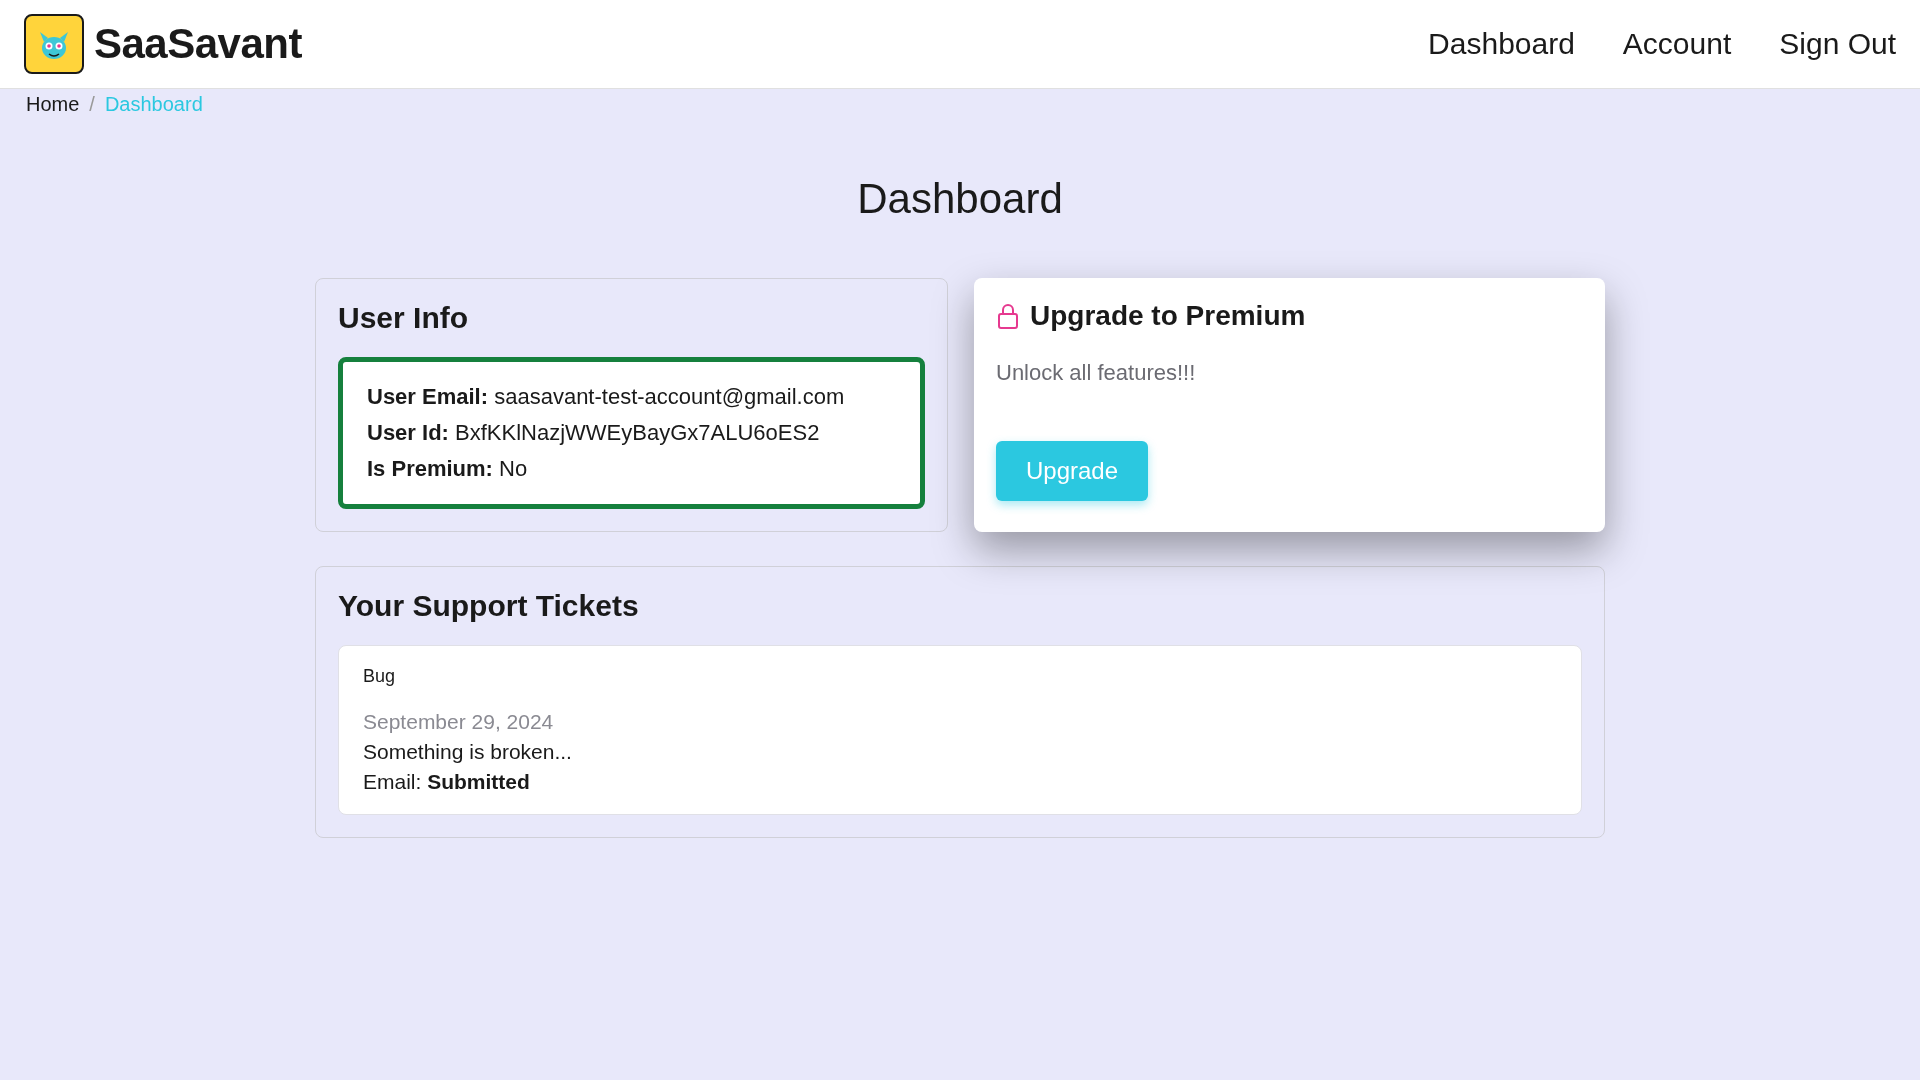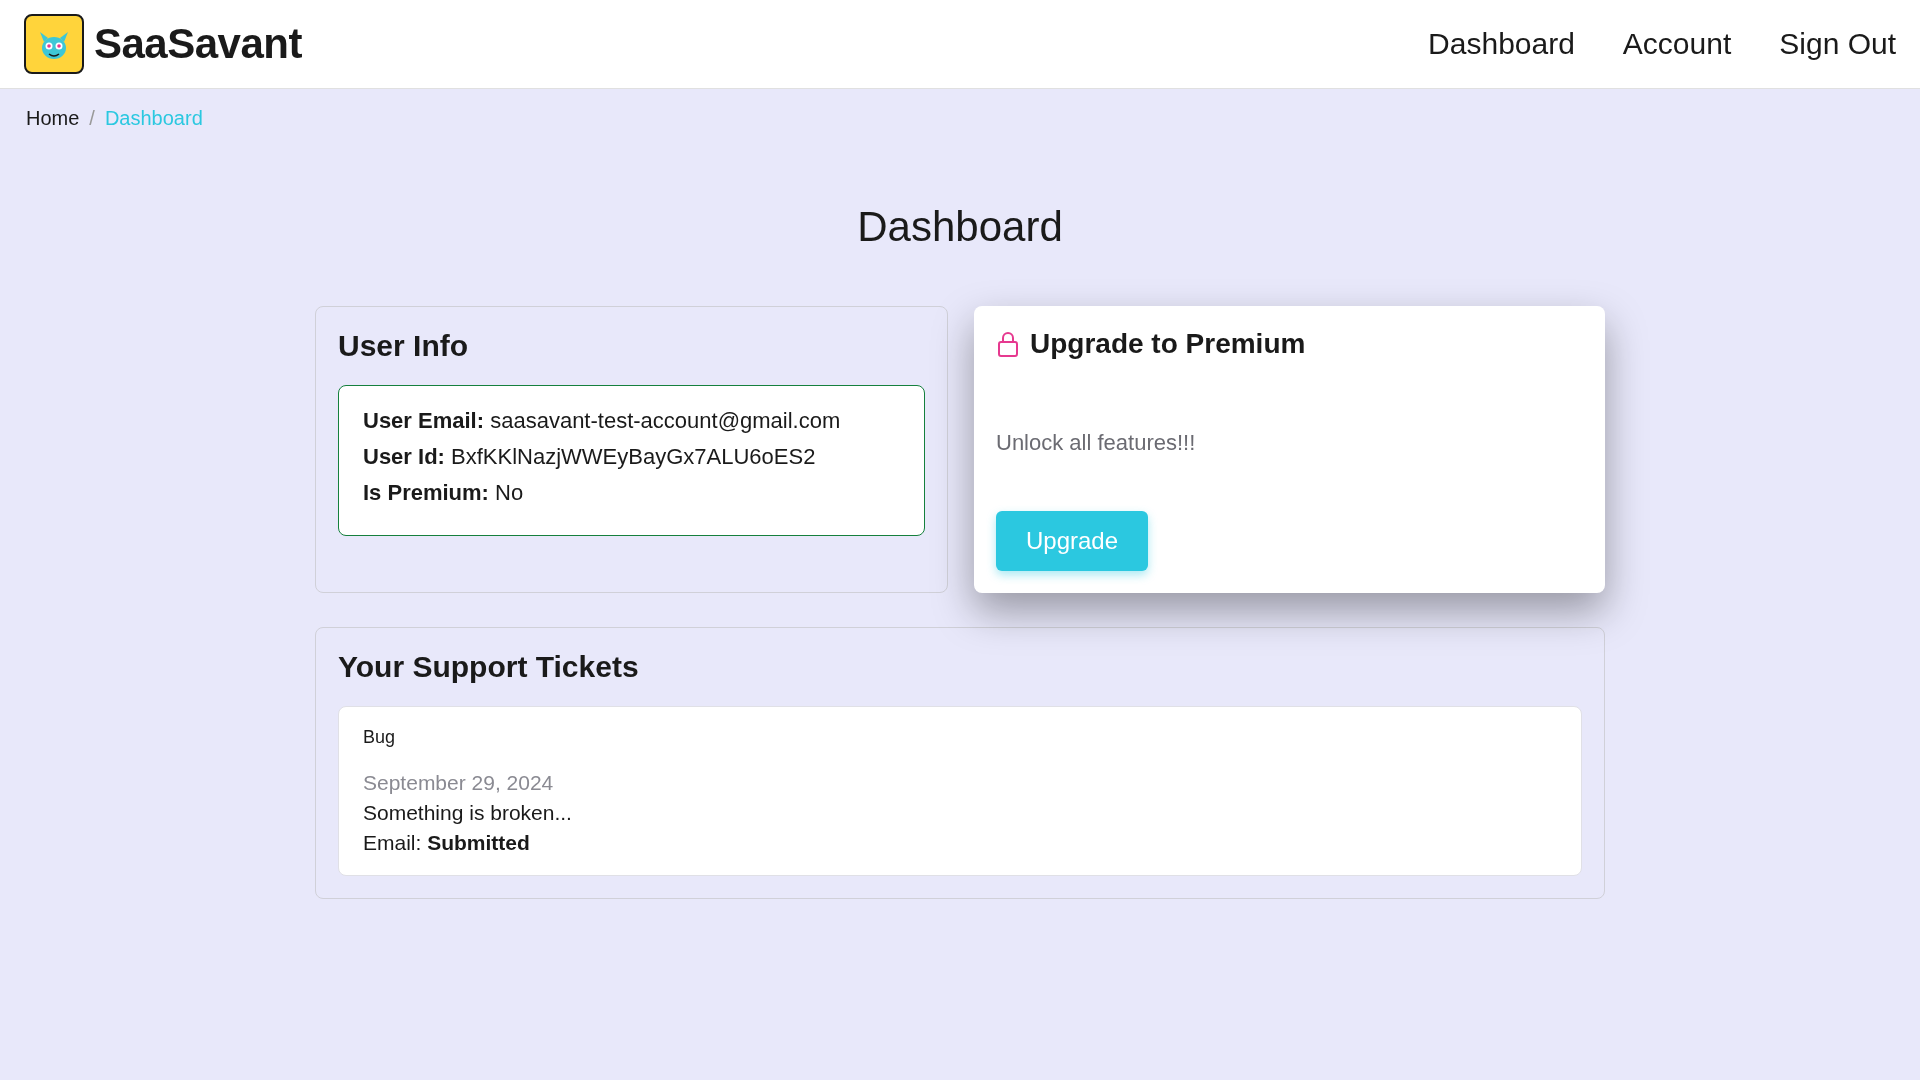--- a/index.html
+++ b/index.html
@@ -51,21 +51,21 @@
       display: flex;
       gap: 48px;
     }
     .nav-item {
       font-size: 30px;
       font-weight: 500;
       color: #1a1a1a;
       cursor: pointer;
     }
     .breadcrumb {
-      padding: 18px 26px;
+      padding: 4px 26px;
       font-size: 20px;
       display: flex;
       gap: 10px;
       align-items: center;
     }
     .breadcrumb-home {
       color: #1a1a1a;
       cursor: pointer;
     }
     .breadcrumb-sep {
@@ -102,48 +102,48 @@
       background: transparent;
     }
     .card-title {
       font-size: 30px;
       font-weight: 700;
       color: #1a1a1a;
       margin-bottom: 22px;
     }
     .inner-panel {
       background: #ffffff;
-      border: 1px solid #15803d;
+      border: 5px solid #15803d;
       border-radius: 8px;
       padding: 22px 24px;
     }
     .info-line {
       font-size: 22px;
       color: #1a1a1a;
       margin-bottom: 10px;
     }
     .info-line:last-child {
-      margin-bottom: 7px;
+      margin-bottom: 0;
     }
     .info-label {
       font-weight: 700;
     }
     .card-premium {
       flex: 1;
       background: #ffffff;
       border: none;
       border-radius: 8px;
       box-shadow: 0 18px 40px rgba(0,0,0,0.35);
       padding: 22px;
     }
     .premium-header {
       display: flex;
       align-items: center;
       gap: 10px;
-      margin-bottom: 70px;
+      margin-bottom: 28px;
     }
     .lock-icon {
       width: 24px;
       height: 28px;
     }
     .premium-title {
       font-size: 28px;
       font-weight: 700;
       color: #1a1a1a;
     }

